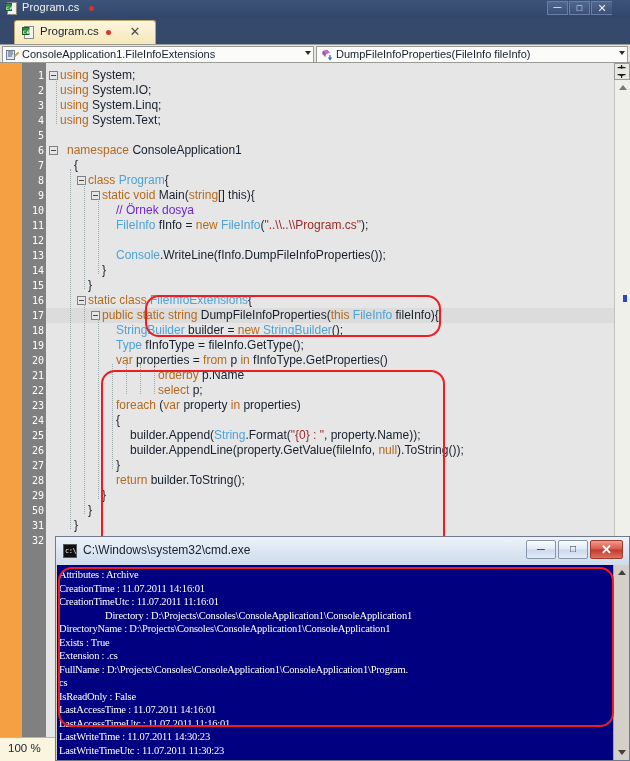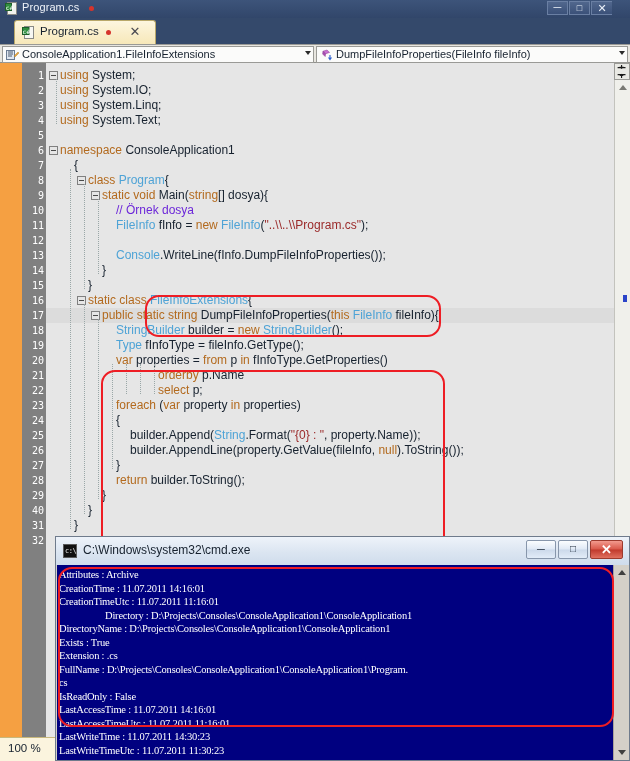--- a/index.html
+++ b/index.html
@@ -209,37 +209,37 @@
         <div class="ln" style="top: 290px;">20</div>
         <div class="ln" style="top: 305px;">21</div>
         <div class="ln" style="top: 320px;">22</div>
         <div class="ln" style="top: 335px;">23</div>
         <div class="ln" style="top: 350px;">24</div>
         <div class="ln" style="top: 365px;">25</div>
         <div class="ln" style="top: 380px;">26</div>
         <div class="ln" style="top: 395px;">27</div>
         <div class="ln" style="top: 410px;">28</div>
         <div class="ln" style="top: 425px;">29</div>
-        <div class="ln" style="top: 440px;">40</div>
+        <div class="ln" style="top: 440px;">50</div>
         <div class="ln" style="top: 455px;">31</div>
         <div class="ln" style="top: 470px;">32</div>
       </div>
     <div id="code-pane">
         <div class="fold" style="left: 3px; top: 8px;"></div>
         <div class="cl" style="top: 5px; left: 14px;"><span class="kw">using </span><span class="pl">System;</span></div>
         <div class="cl" style="top: 20px; left: 14px;"><span class="kw">using </span><span class="pl">System.IO;</span></div>
         <div class="cl" style="top: 35px; left: 14px;"><span class="kw">using </span><span class="pl">System.Linq;</span></div>
         <div class="cl" style="top: 50px; left: 14px;"><span class="kw">using </span><span class="pl">System.Text;</span></div>
         <div class="fold" style="left: 3px; top: 83px;"></div>
-        <div class="cl" style="top: 80px; left: 14px;"><span class="kw">namespace </span><span class="pl">ConsoleApplication1</span></div>
+        <div class="cl" style="top: 80px; left: 21px;"><span class="kw">namespace </span><span class="pl">ConsoleApplication1</span></div>
         <div class="cl" style="top: 95px; left: 28px;"><span class="pl">{</span></div>
         <div class="fold" style="left: 31px; top: 113px;"></div>
         <div class="cl" style="top: 110px; left: 42px;"><span class="kw">class </span><span class="ty">Program</span><span class="pl">{</span></div>
         <div class="fold" style="left: 45px; top: 128px;"></div>
-        <div class="cl" style="top: 125px; left: 56px;"><span class="kw">static void </span><span class="pl">Main(</span><span class="kw">string</span><span class="pl">[] dosya){</span></div>
+        <div class="cl" style="top: 125px; left: 56px;"><span class="kw">static void </span><span class="pl">Main(</span><span class="kw">string</span><span class="pl">[] this){</span></div>
         <div class="cl" style="top: 140px; left: 70px;"><span class="cmt">// Örnek dosya</span></div>
         <div class="cl" style="top: 155px; left: 70px;"><span class="ty">FileInfo</span><span class="pl"> fInfo = </span><span class="kw">new </span><span class="ty">FileInfo</span><span class="pl">(</span><span class="str">"..\\..\\Program.cs"</span><span class="pl">);</span></div>
         <div class="cl" style="top: 185px; left: 70px;"><span class="ty">Console</span><span class="pl">.WriteLine(fInfo.DumpFileInfoProperties());</span></div>
         <div class="cl" style="top: 200px; left: 56px;"><span class="pl">}</span></div>
         <div class="cl" style="top: 215px; left: 42px;"><span class="pl">}</span></div>
         <div class="fold" style="left: 31px; top: 233px;"></div>
         <div class="cl" style="top: 230px; left: 42px;"><span class="kw">static class </span><span class="ty">FileInfoExtensions</span><span class="pl">{</span></div>
         <div class="hl-line" style="top: 245px;"></div>
         <div class="fold" style="left: 45px; top: 248px;"></div>
         <div class="cl" style="top: 245px; left: 56px;"><span class="kw">public static string </span><span class="pl">DumpFileInfoProperties(</span><span class="kw">this </span><span class="ty">FileInfo</span><span class="pl"> fileInfo){</span></div>

